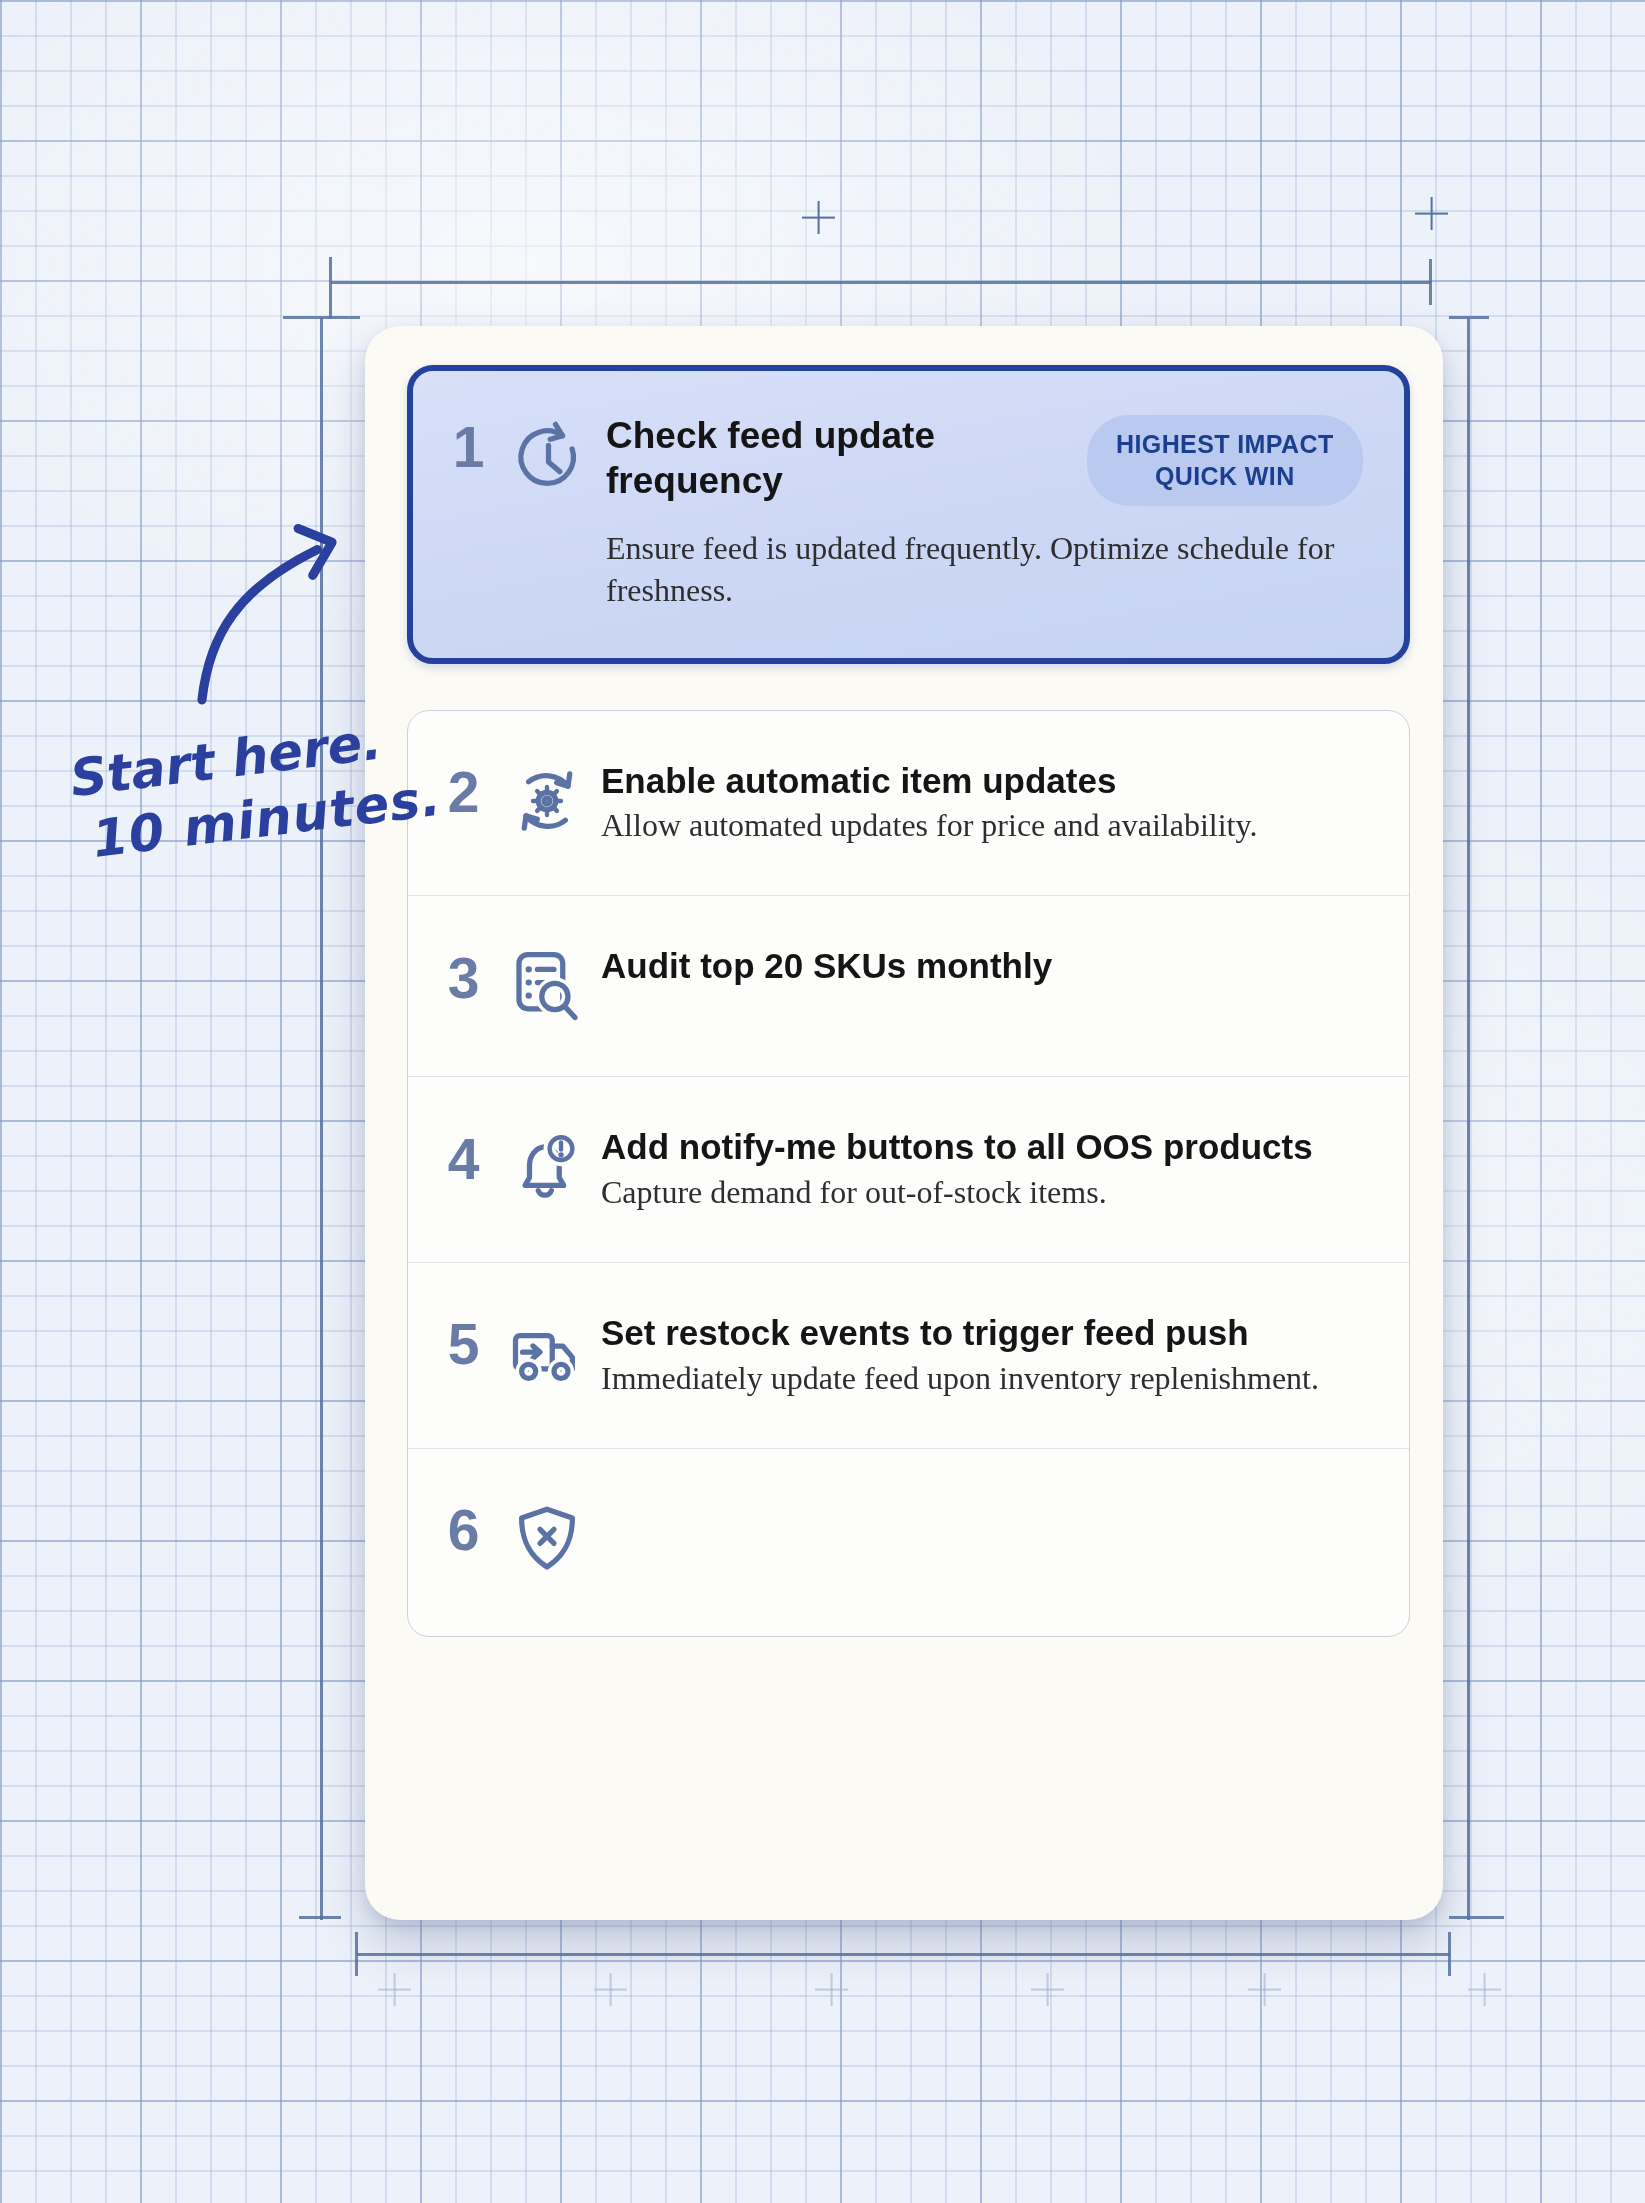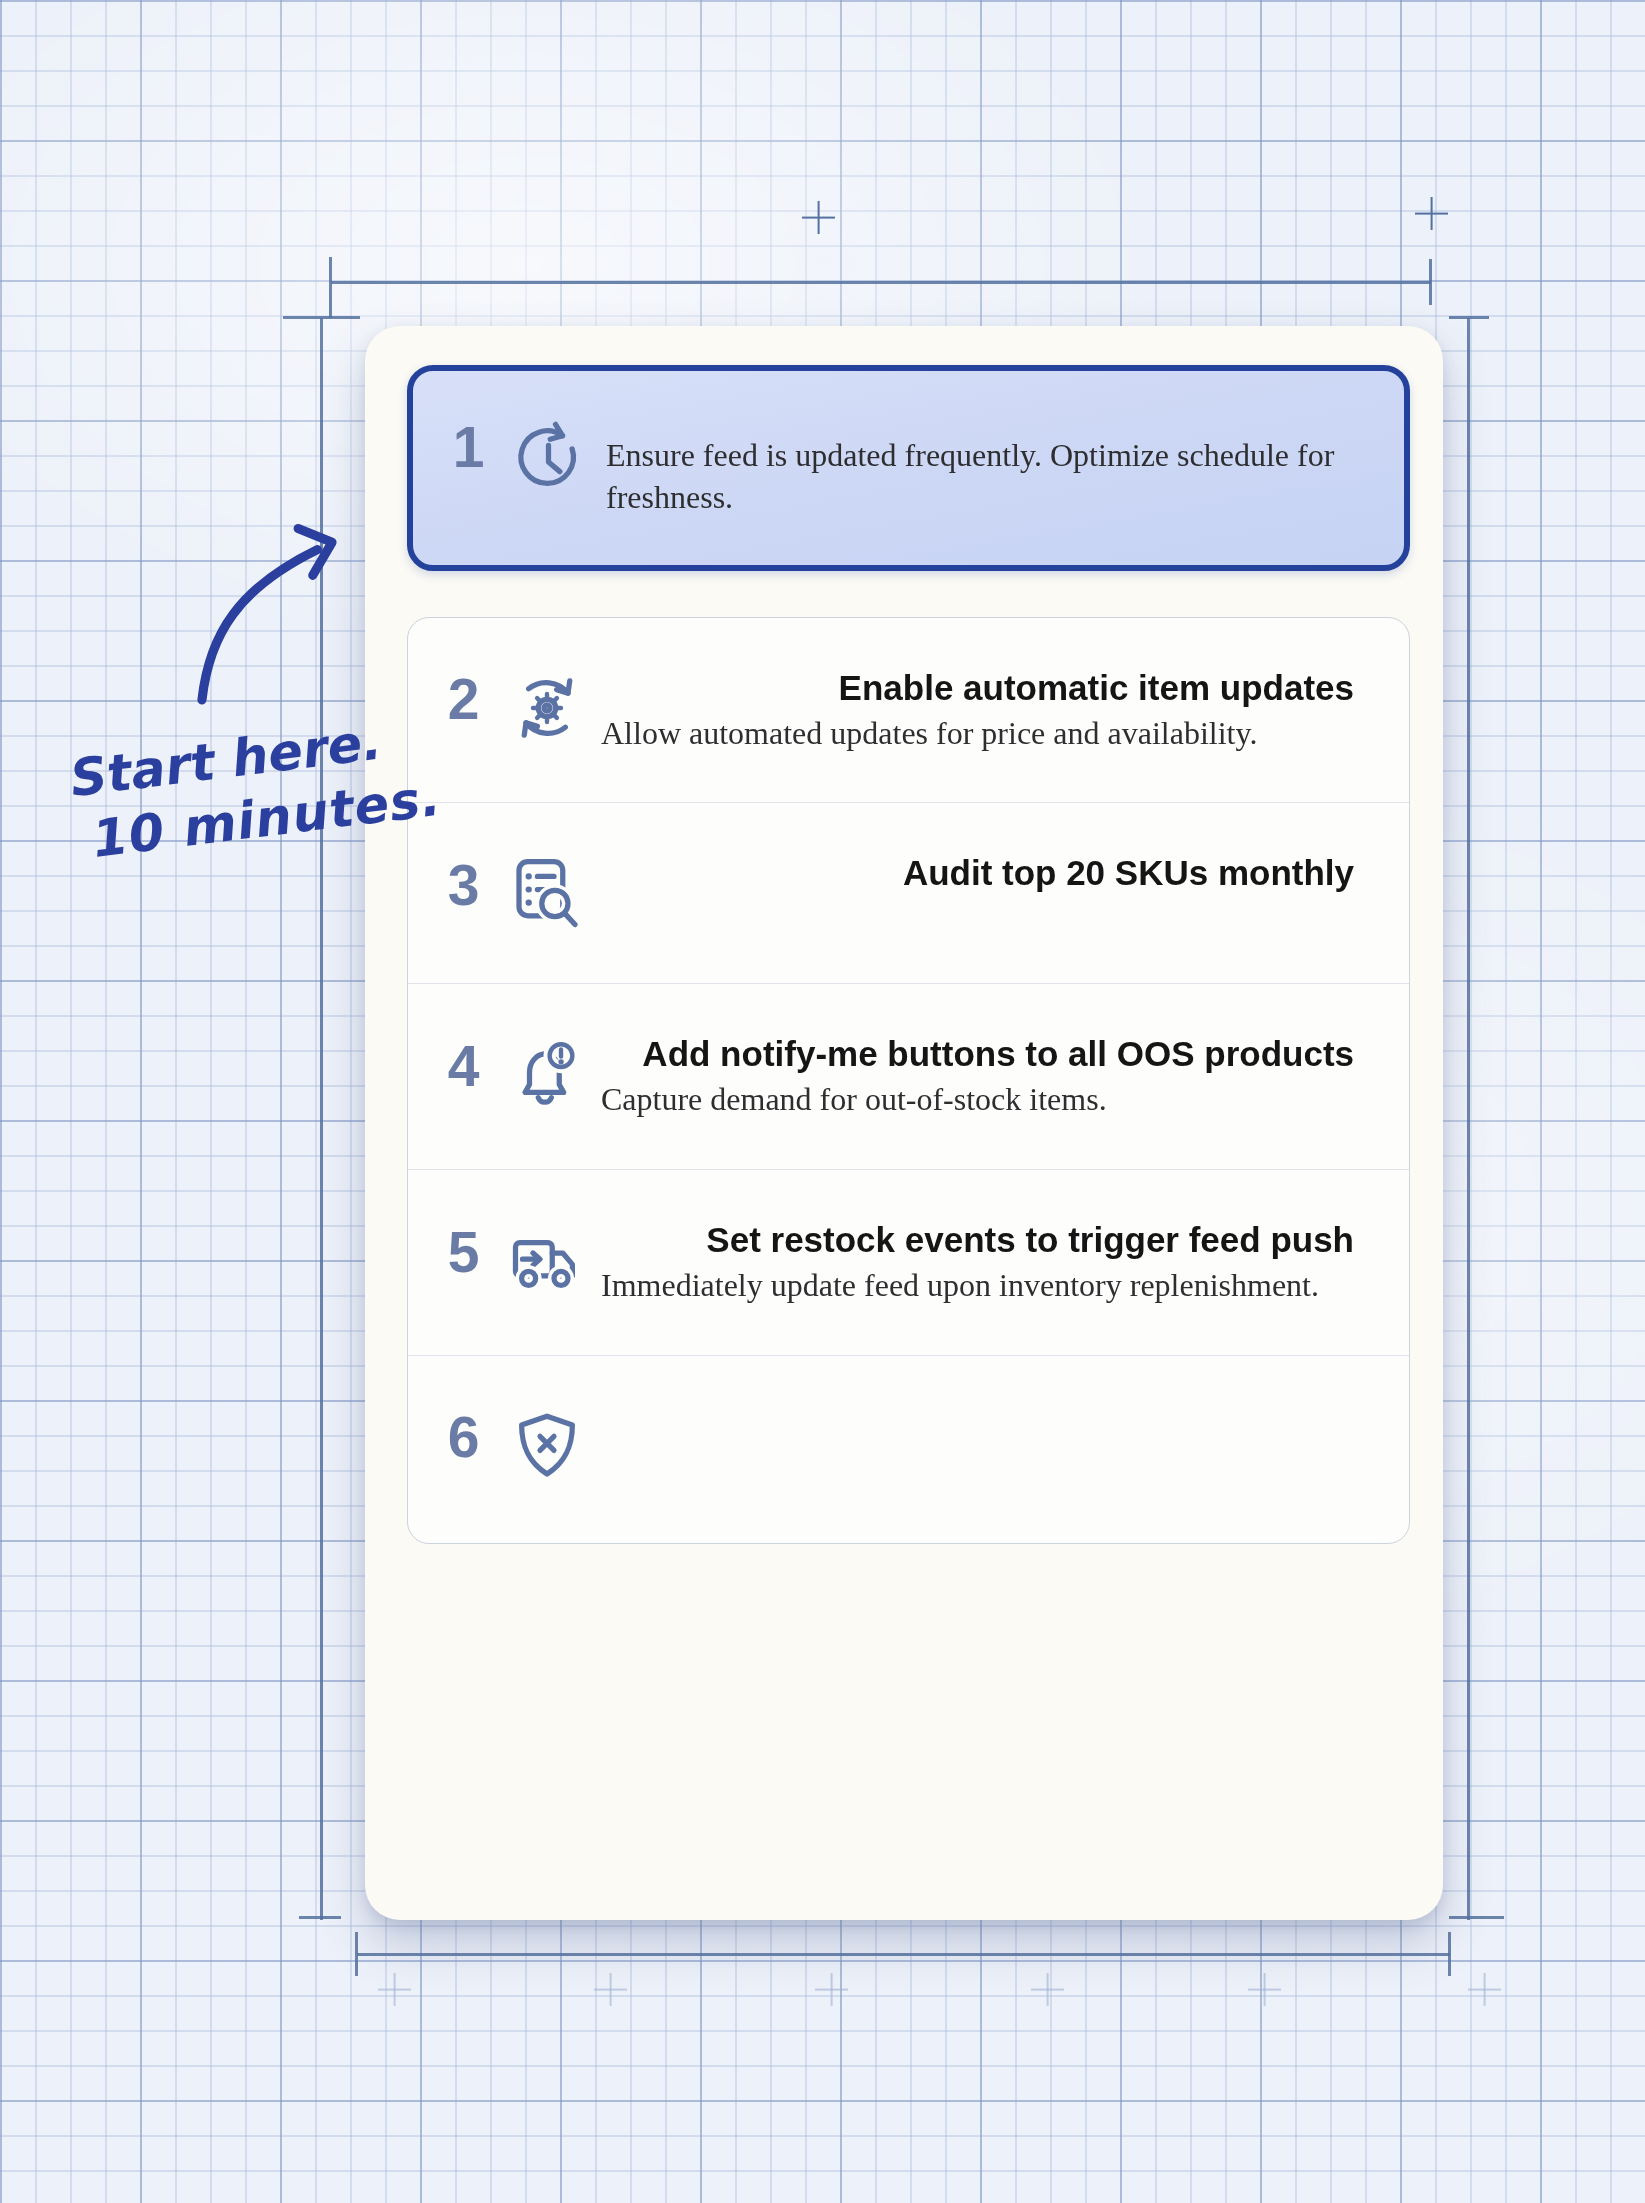--- a/index.html
+++ b/index.html
@@ -57,21 +57,21 @@
     border-radius:42px;padding:13px 29px;
     text-align:center;font-weight:700;font-size:25px;line-height:1.3;letter-spacing:0.4px;
   }
   .badge span{display:block;}
   
   .list{
     border:1.8px solid #cdd2df;border-radius:22px;background:#fdfdfb;overflow:hidden;
   }
   .item{padding:48px 31px 48px 26px;}
   .item + .item{border-top:1.8px solid #e0e3ea;}
-  .item .title{font-size:35px;line-height:1.25;max-width:753px;text-align:right;}
+  .item .title{font-size:35px;line-height:1.25;max-width:753px;}
   .item .desc{margin-top:3px;}
   .item.last{padding-bottom:55px;}
   
   .hand{
     position:absolute;left:73px;top:727px;z-index:3;
     transform:rotate(-7deg);
     color:#2b3f9e;font-style:italic;font-weight:700;font-size:51px;
     font-family:"DejaVu Sans", sans-serif;
     white-space:nowrap;
   }
@@ -121,20 +121,27 @@
     <div class="icon-wrap">
       <svg viewBox="0 0 96 96">
         <g class="ic">
           <path d="M60 26 A30 30 0 1 0 71 41"></path>
           <path d="M60 26 L46 30 M60 26 L52 13"></path>
           <path d="M44 37 V56 L57 67"></path>
         </g>
       </svg>
     </div>
     <div>
+      <div class="title-row">
+        <h2 class="title">Check feed update frequency</h2>
+        <div class="badge">
+          <span>HIGHEST IMPACT</span>
+          <span>QUICK WIN</span>
+        </div>
+      </div>
       <p class="desc">Ensure feed is updated frequently. Optimize schedule for freshness.</p>
     </div>
   </div>
 
   <div class="list">
 
     <div class="item grid3">
       <div class="num">2</div>
       <div class="icon-wrap">
         <svg viewBox="0 0 96 96">

